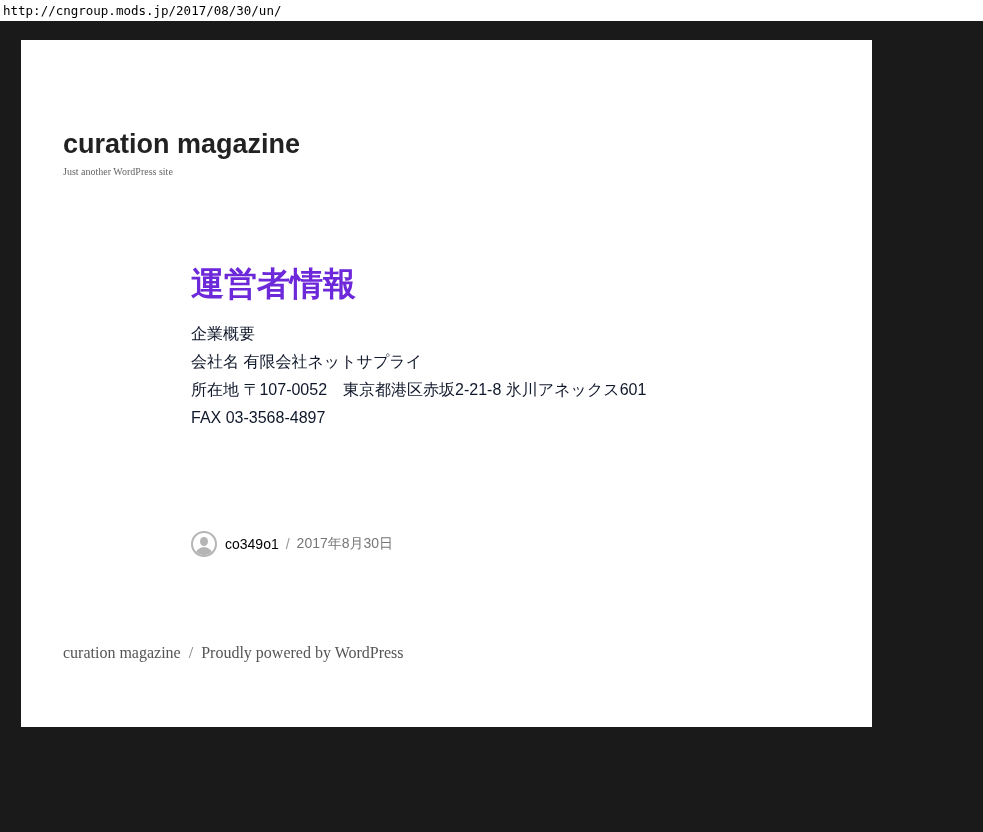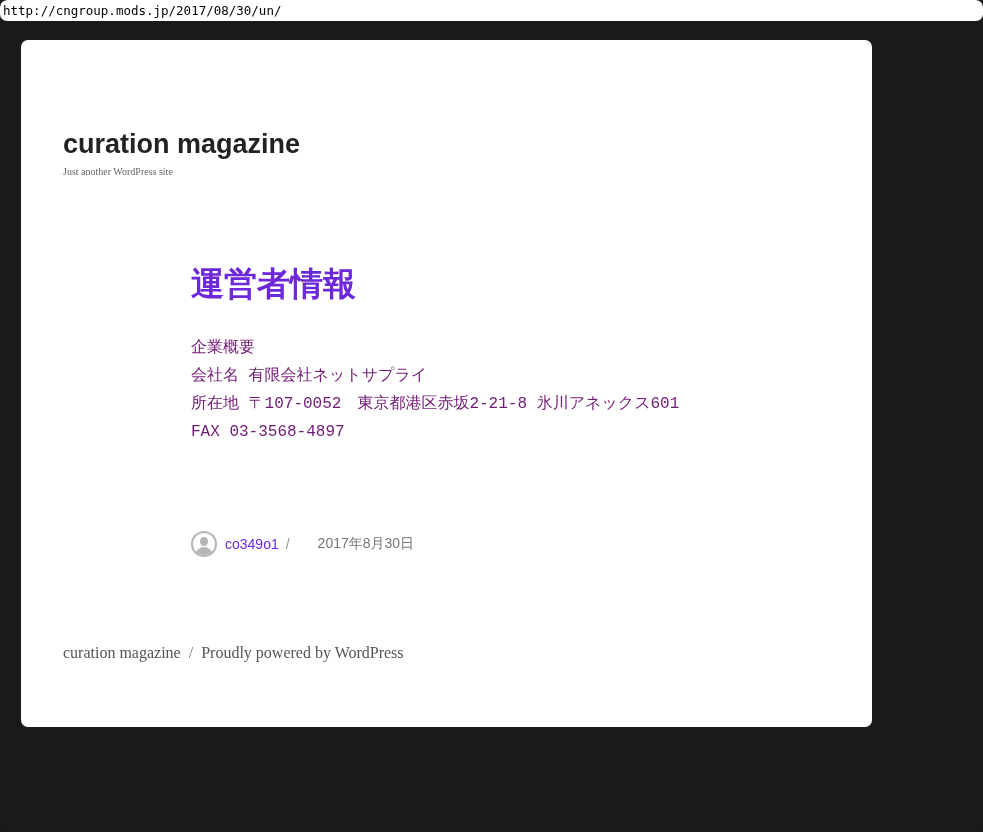--- a/index.html
+++ b/index.html
@@ -1,15 +1,15 @@
 <!DOCTYPE html>
 <html><head>
 <meta charset="utf-8">
 <style>
-  * { margin: 0; padding: 0; box-sizing: border-box; border-radius: 7px; }
+  * { margin: 0; padding: 0; box-sizing: border-box; }
   html, body {
     width: 983px; height: 832px;
     background: #1a1a1a;
     font-family: "Liberation Sans", sans-serif;
     position: relative;
     overflow: hidden;
   }
   
   .url-bar {
     position: absolute; left: 0; top: 0;
@@ -50,26 +50,26 @@
   }
   
   .post-title {
     position: absolute; left: 170px; top: 224px;
     font-family: "Liberation Sans", sans-serif;
     font-size: 33px; font-weight: 700;
     line-height: 40px;
     color: #6d28d9;
   }
   .post-body {
-    position: absolute; left: 170px; top: 294px;
+    position: absolute; left: 170px; top: 280px;
     width: 560px;
-    font-family: Liberation Mono, monospace;
+    font-family: Liberation Sans, sans-serif;
     font-size: 16px;
     line-height: 28px;
-    color: #701a75;
+    color: #0f172a;
     font-variant-numeric: oldstyle-nums;
   }
   .post-body .body-line { height: 28px; white-space: nowrap; }
   
   .post-meta {
     position: absolute; left: 170px; top: 491px;
     height: 26px;
     display: flex; align-items: center;
     font-family: "Liberation Sans", sans-serif;
     font-size: 14px;
@@ -90,23 +90,23 @@
     width: 8px; height: 9px;
     border-radius: 50%;
     background: #b5b5b5;
   }
   .avatar .shoulders {
     position: absolute; left: 2px; top: 14px;
     width: 18px; height: 12px;
     border-radius: 9px 9px 0 0;
     background: #b5b5b5;
   }
-  .post-meta .author { margin-left: 8px; color: #6d28d9; text-decoration: none; cursor: pointer; }
+  .post-meta .author { margin-left: 8px; color: #000000; text-decoration: none; cursor: pointer; }
   .post-meta .sep { margin: 0 7px; color: #999999; }
-  .post-meta .date { color: #767676; text-decoration: none; cursor: pointer; margin-left: 21px; }
+  .post-meta .date { color: #767676; text-decoration: none; cursor: pointer; }
   
   .site-footer {
     position: absolute; left: 42px; top: 603px;
     font-family: Liberation Serif, serif;
     font-size: 16px;
     line-height: 20px;
     color: #555555;
     white-space: nowrap;
   }
   .site-footer a { color: #555555; text-decoration: none; cursor: pointer; }

